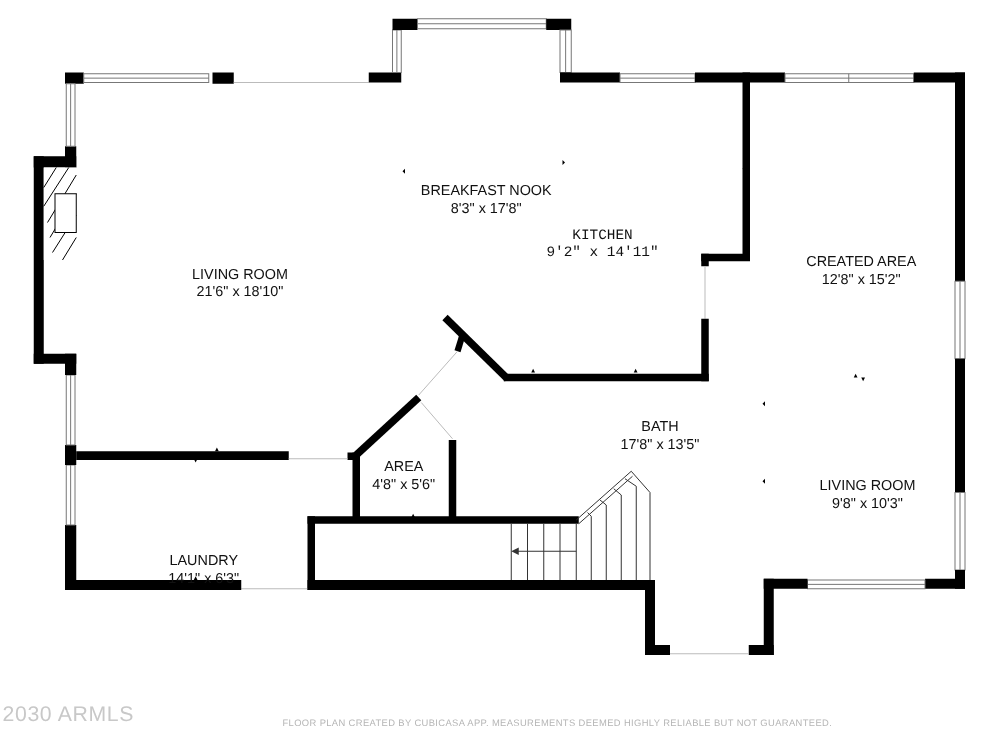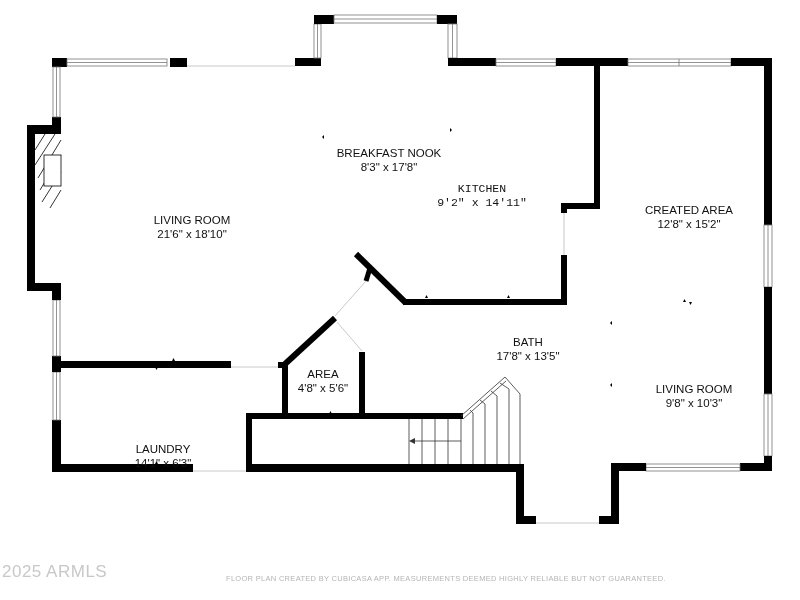--- a/index.html
+++ b/index.html
@@ -188,14 +188,14 @@
 </div>
 <div class="room-label" style="left:694px; top:382px;">
   <span>LIVING ROOM</span>
   <span>9'8" x 10'3"</span>
 </div>
 <div class="room-label" style="left:163px; top:410px;margin-top:32px;">
   <span>LAUNDRY</span>
   <span>14'1" x 6'3"</span>
 </div>
 
-<div class="watermark">2025 ARMLS</div>
+<div class="watermark">2030 ARMLS</div>
 <div class="disclaimer">FLOOR PLAN CREATED BY CUBICASA APP. MEASUREMENTS DEEMED HIGHLY RELIABLE BUT NOT GUARANTEED.</div>
 
 </body></html>

